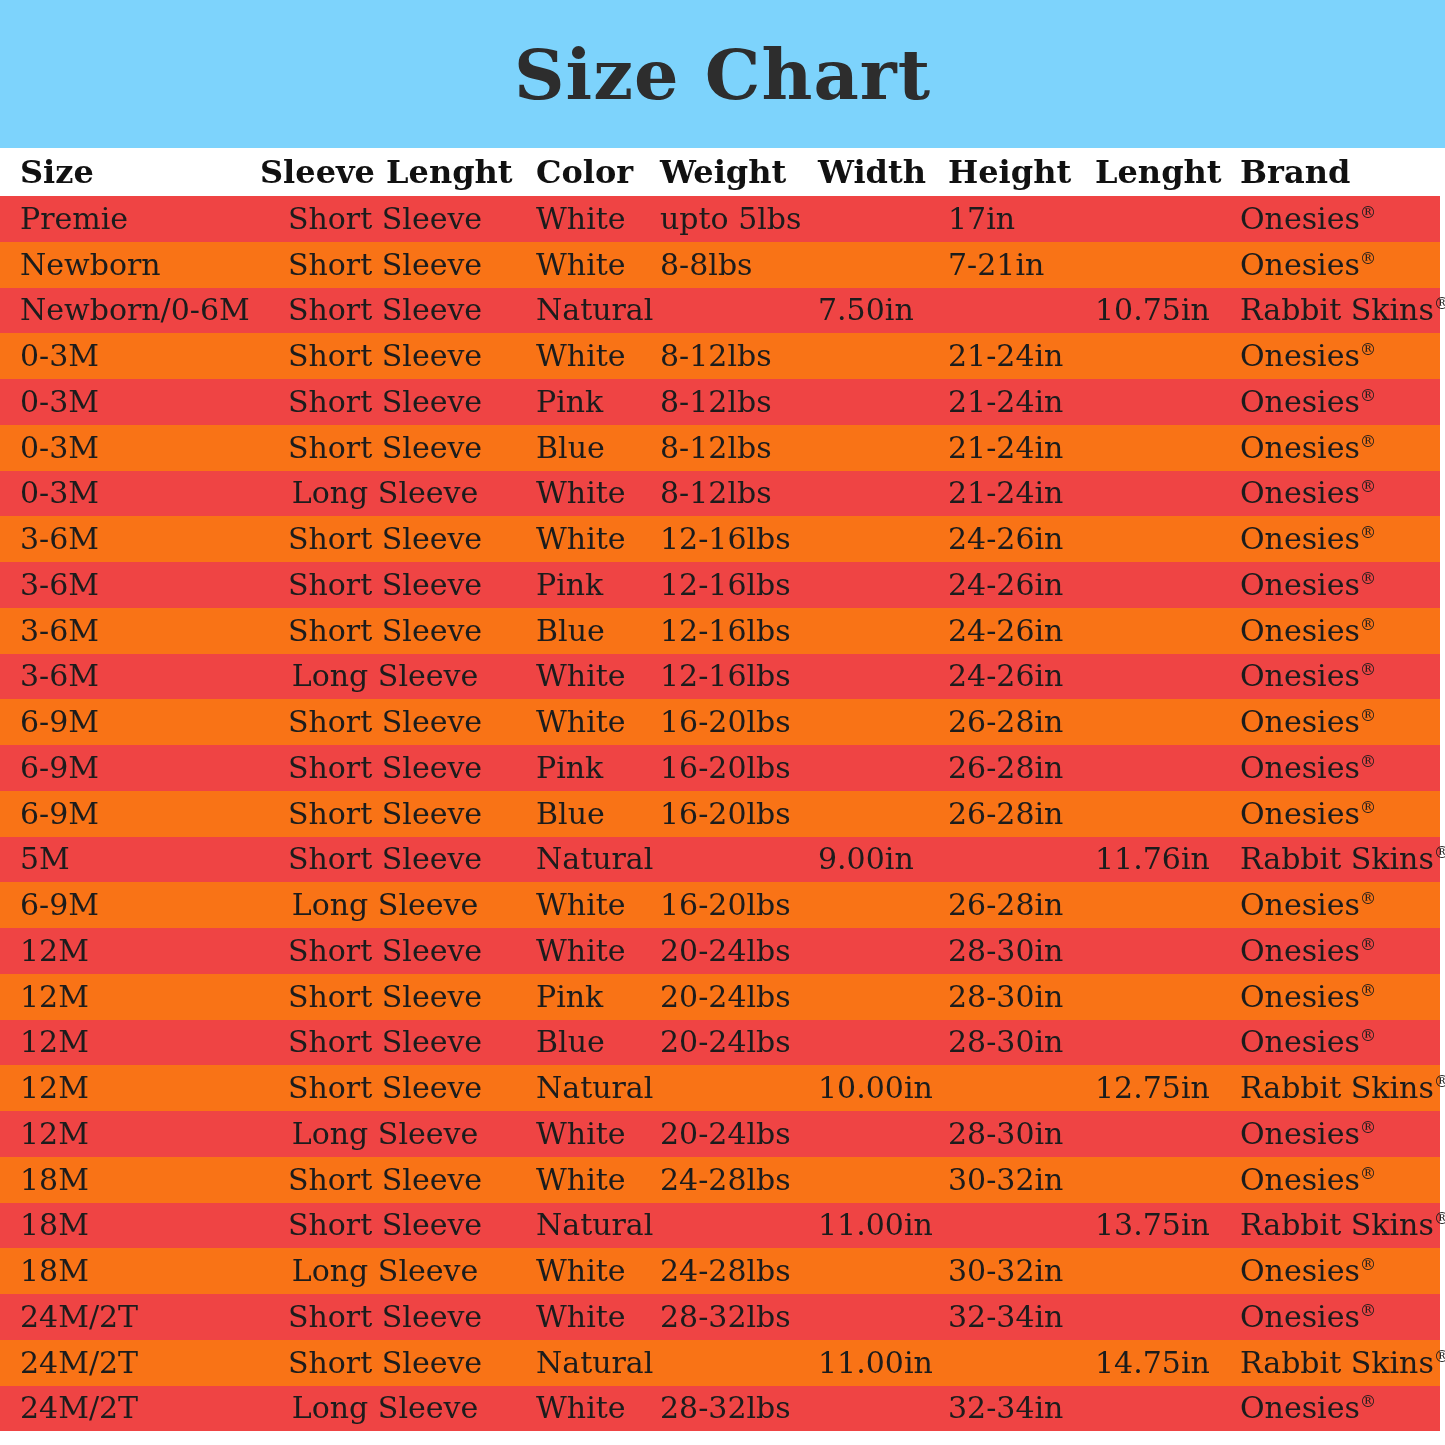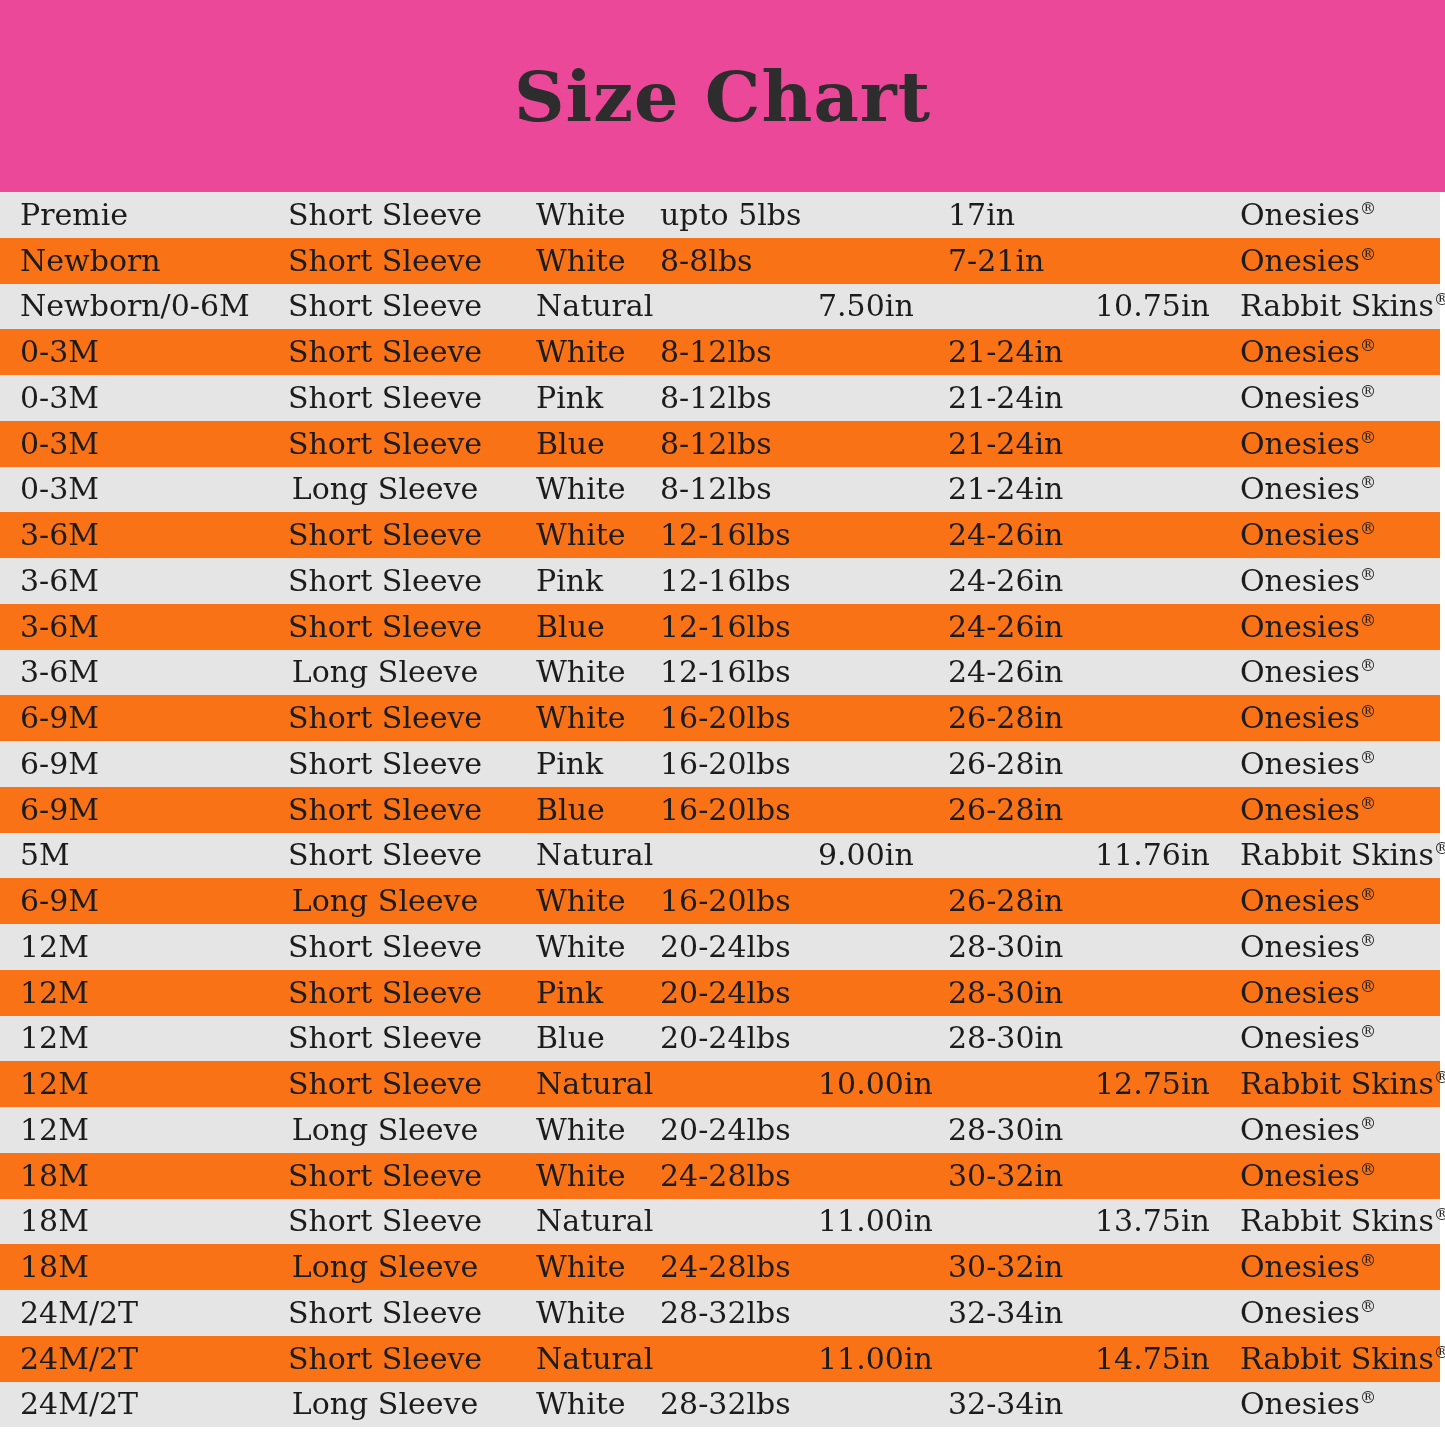--- a/index.html
+++ b/index.html
@@ -14,22 +14,22 @@
     color: #1c1c1c;
     overflow: hidden;
   }
   .page {
     width: 1445px;
     height: 1445px;
     position: relative;
   }
   .title-band {
     width: 1445px;
-    height: 192px;
-    background: #ec4899;
+    height: 148px;
+    background: #7dd3fc;
     display: flex;
     align-items: center;
     justify-content: center;
   }
   .title-band h1 {
     margin: 0;
     font-size: 70px;
     font-weight: bold;
     letter-spacing: 1px;
     color: #2d2d2d;
@@ -39,21 +39,21 @@
   }
   .row {
     width: 1440px;
     display: grid;
     grid-template-columns: 260px 250px 135px 150px 130px 145px 145px 225px;
     align-items: center;
     height: 45.75px;
     background: #f97316;
   }
   .row.gray {
-    background: #e5e5e5;
+    background: #ef4444;
   }
   .row.header {
     height: 48px;
     background: #ffffff;
     font-weight: bold;
     font-size: 32px;
     color: #111111;
   }
   .cell {
     font-size: 30px;
@@ -79,20 +79,30 @@
 </head>
 <body>
 
 <div class="page">
 
   <header class="title-band">
     <h1>Size Chart</h1>
   </header>
 
   <div class="size-table">
+    <div class="row header">
+      <div class="cell c-size">Size</div>
+      <div class="cell c-sleeve">Sleeve Lenght</div>
+      <div class="cell c-color">Color</div>
+      <div class="cell c-weight">Weight</div>
+      <div class="cell c-width">Width</div>
+      <div class="cell c-height">Height</div>
+      <div class="cell c-lenght">Lenght</div>
+      <div class="cell c-brand">Brand</div>
+    </div>
     <div id="rows">
   <div class="row gray">
     <div class="cell c-size">Premie</div>
     <div class="cell c-sleeve">Short Sleeve</div>
     <div class="cell c-color">White</div>
     <div class="cell c-weight">upto 5lbs</div>
     <div class="cell c-width"></div>
     <div class="cell c-height">17in</div>
     <div class="cell c-lenght"></div>
     <div class="cell c-brand"><span class="brand-name">Onesies</span><sup class="brand-mark">®</sup></div>

